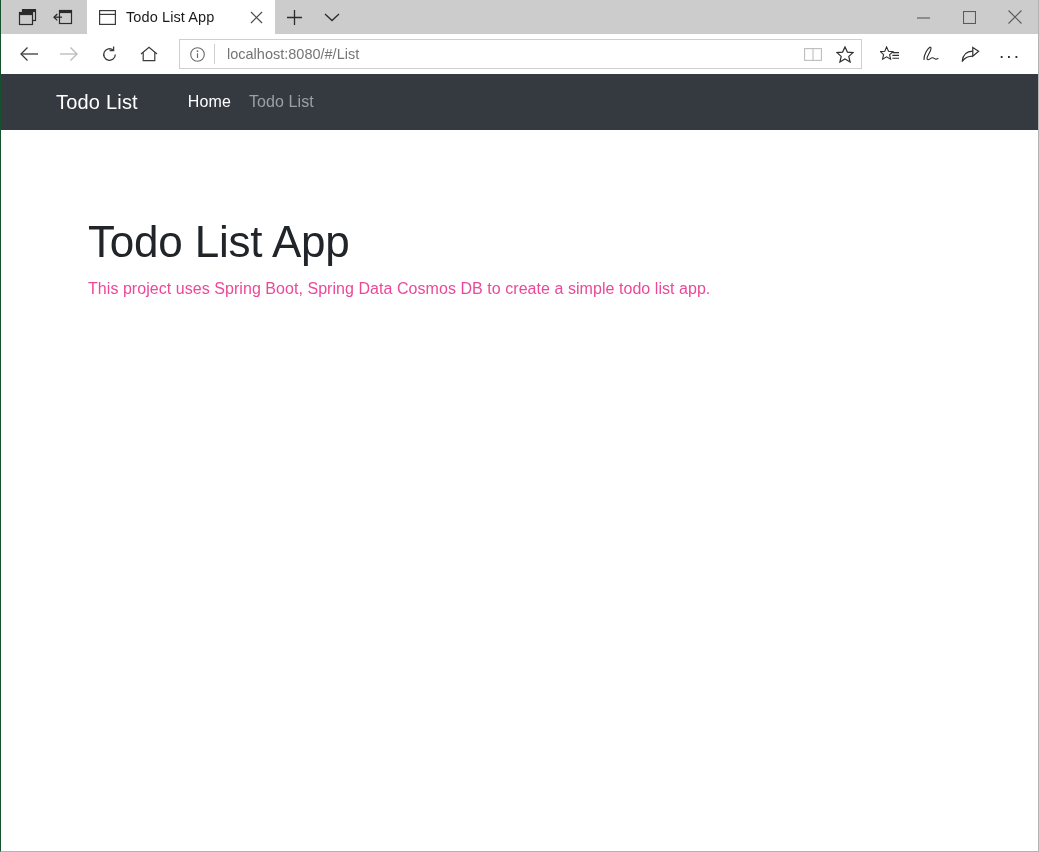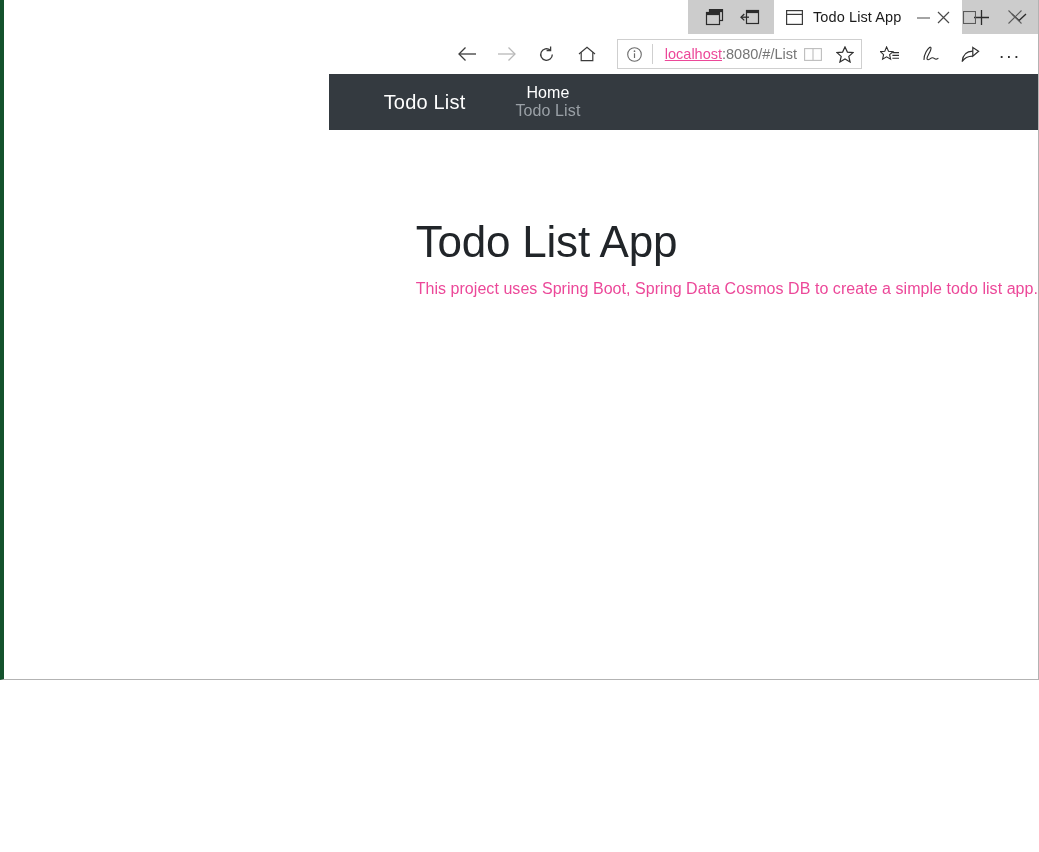--- a/index.html
+++ b/index.html
@@ -12,29 +12,28 @@
     height: 852px;
     overflow: hidden;
     font-family: "Liberation Sans", sans-serif;
     -webkit-font-smoothing: antialiased;
   }
 
   .window {
     position: absolute;
     left: 0; top: 0;
     width: 1039px;
-    height: 680px;
+    height: 852px;
     box-sizing: border-box;
-    border-left: 4px solid #14532d;
+    border-left: 1px solid #14532d;
     border-right: 1px solid #b3b3b3;
     border-bottom: 1px solid #b3b3b3;
     background: #ffffff;
     display: flex;
     flex-direction: column;
-    align-items: flex-end;
   }
 
   
   .tabstrip {
     position: relative;
     height: 34px;
     background: #cccccc;
     display: flex;
     align-items: flex-end;
     flex: 0 0 auto;
@@ -164,21 +163,21 @@
   .url-text {
     flex: 1 1 auto;
     padding-left: 12px;
     font-size: 14.5px;
     color: #767676;
     white-space: nowrap;
     overflow: hidden;
     text-overflow: ellipsis;
     min-width: 0;
   }
-  .url-host { color: #ec4899; text-decoration: underline; }
+  .url-host { color: #737373; }
   .addr-btn {
     width: 32px;
     height: 28px;
     display: flex;
     align-items: center;
     justify-content: center;
     flex: 0 0 auto;
   }
   .addr-btn.reading { color: #bdbdbd; }
   .addr-btn.fav { color: #2f2f2f; }
@@ -220,21 +219,20 @@
   .navbar-brand {
     color: #ffffff;
     font-size: 20px;
     font-weight: 400;
     margin-right: 22px;
     letter-spacing: .2px;
   }
   .nav-links {
     display: flex;
     align-items: center;
-    flex-direction: column;
   }
   .nav-link {
     font-size: 16px;
     margin-right: 18px;
     letter-spacing: .1px;
   }
   .nav-link.active { color: #ffffff; }
   .nav-link.muted { color: #9aa0a6; }
 
   .page-body {

